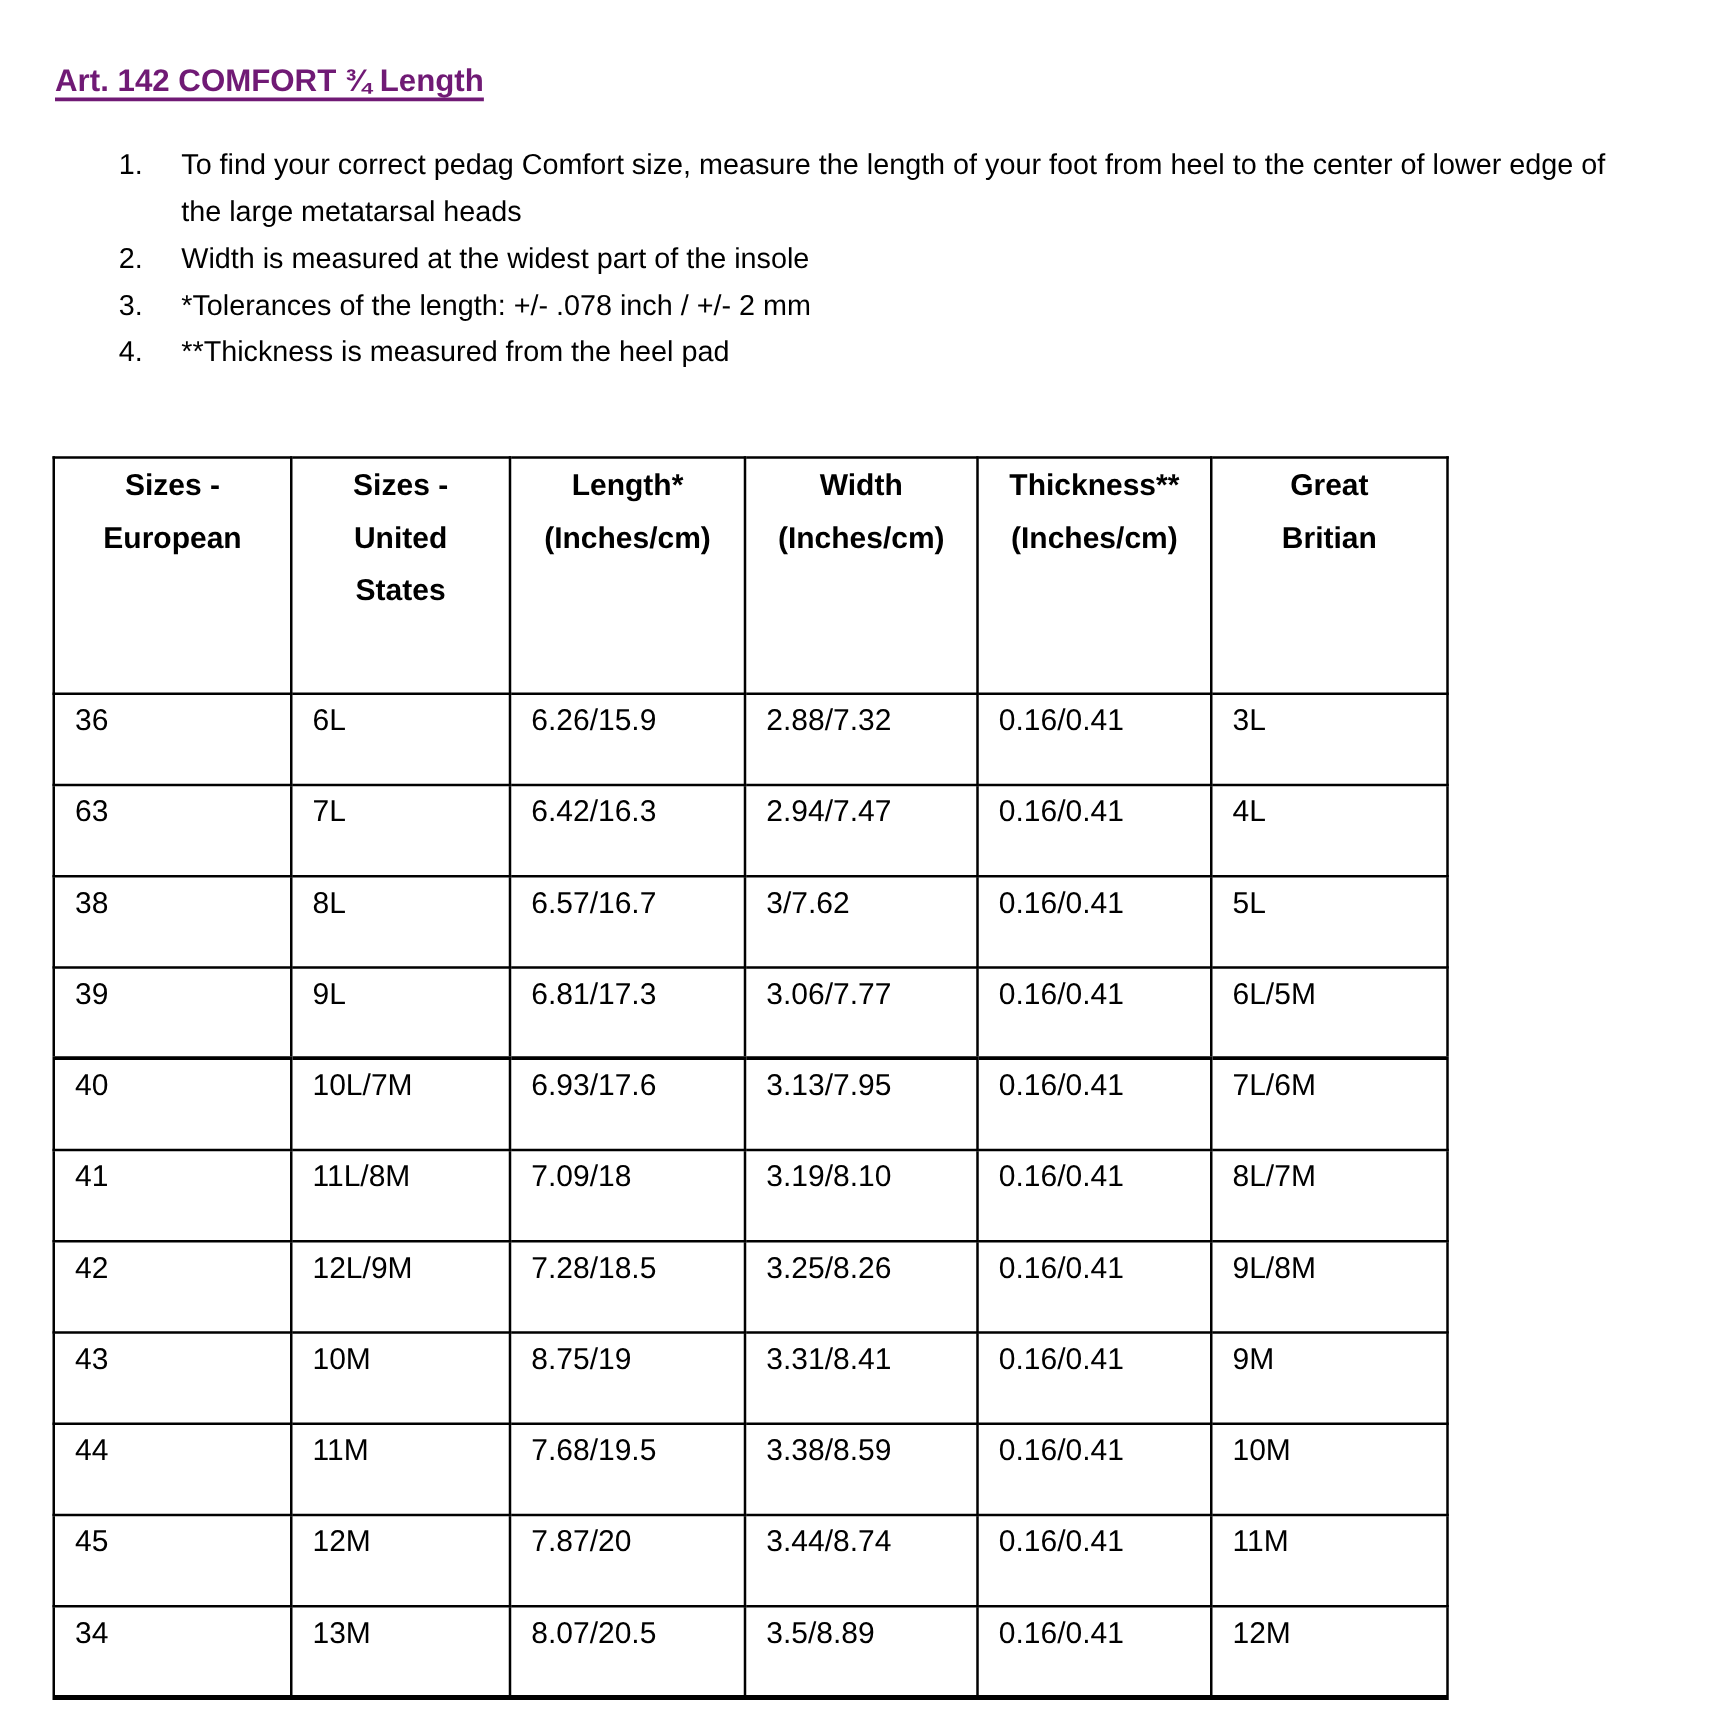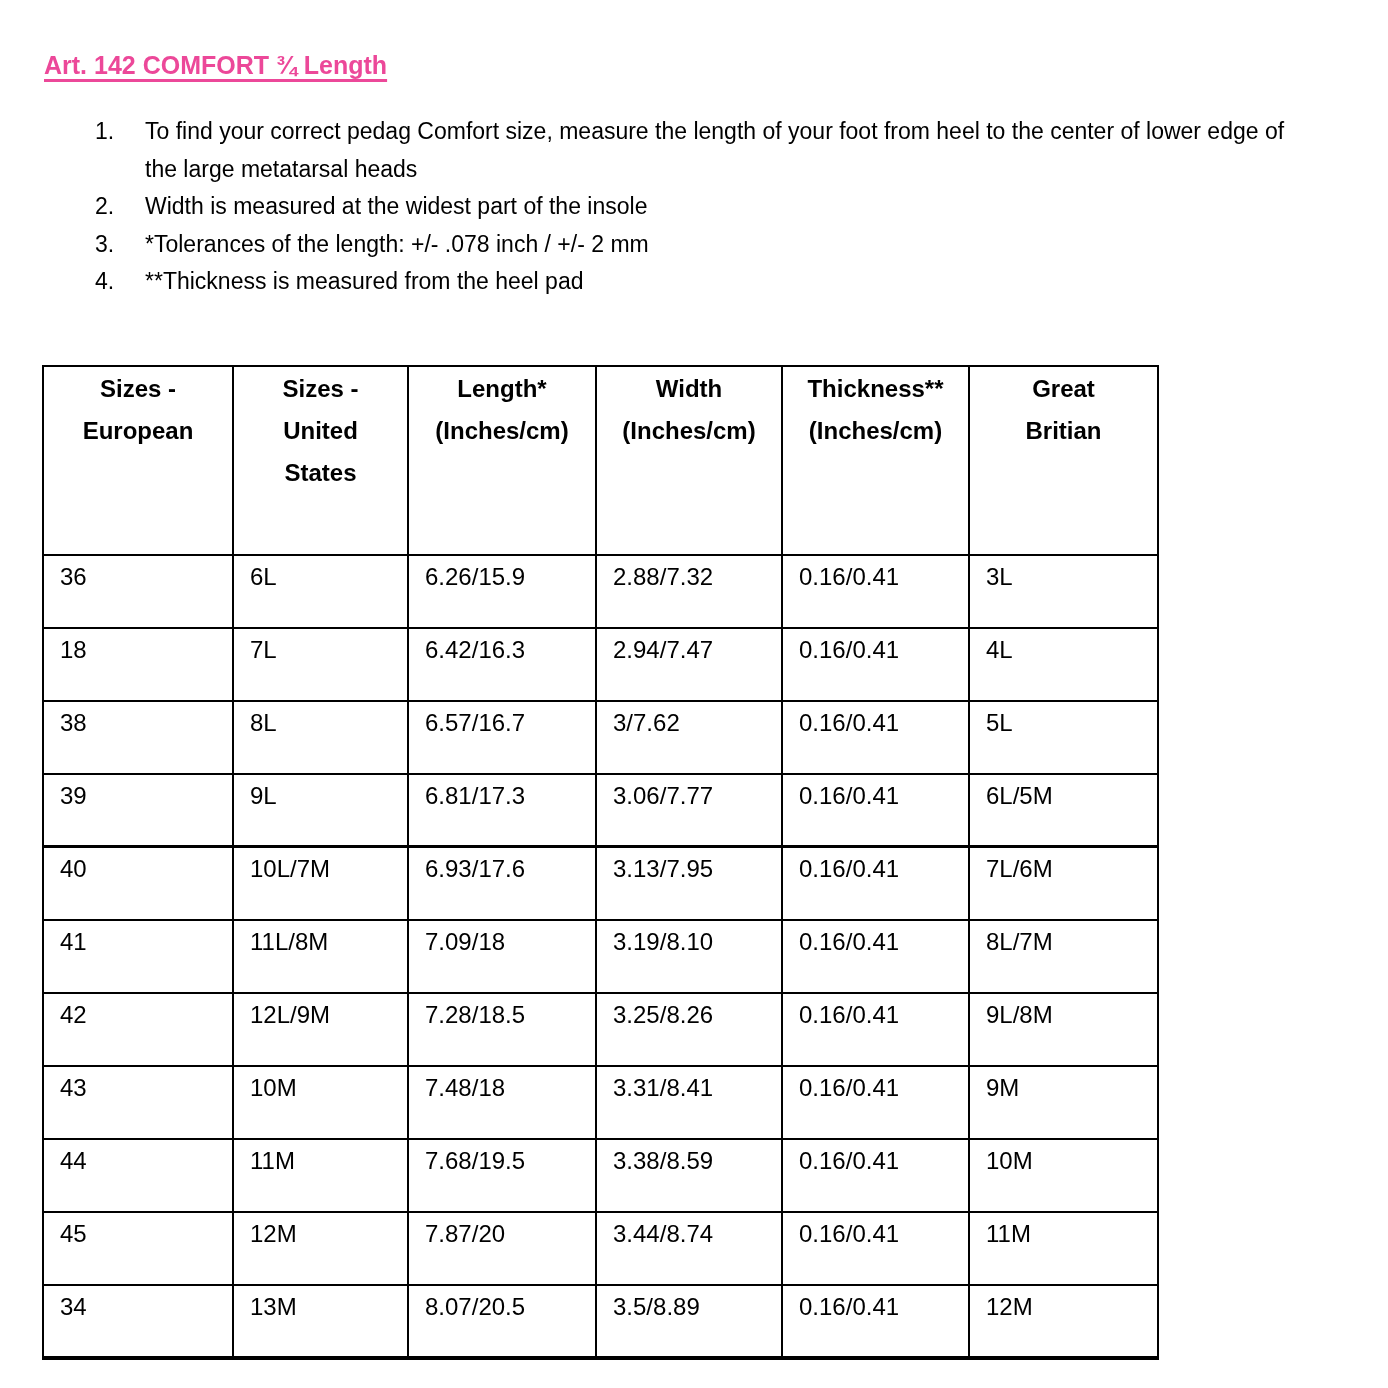--- a/index.html
+++ b/index.html
@@ -91,21 +91,21 @@
   col.c3 { width: 188px; }
   col.c4 { width: 186px; }
   col.c5 { width: 187px; }
   col.c6 { width: 189px; }
 </style>
 </head>
 <body>
 
 <div class="page">
 
-  <div class="doc-title" style="color: #ec4899;">
+  <div class="doc-title" style="color: #701a75;">
     <span>Art. 142 COMFORT ¾ Length</span>
   </div>
 
   <ol class="instructions">
       <li>
         <span class="num">1.</span>
         <span class="txt">To find your correct pedag Comfort size, measure the length of your foot from heel to the center of lower edge of the large metatarsal heads</span>
       </li>
       <li>
         <span class="num">2.</span>
@@ -150,21 +150,21 @@
     <tbody>
         <tr>
           <td>36</td>
           <td>6L</td>
           <td>6.26/15.9</td>
           <td>2.88/7.32</td>
           <td>0.16/0.41</td>
           <td>3L</td>
         </tr>
         <tr>
-          <td>18</td>
+          <td>63</td>
           <td>7L</td>
           <td>6.42/16.3</td>
           <td>2.94/7.47</td>
           <td>0.16/0.41</td>
           <td>4L</td>
         </tr>
         <tr>
           <td>38</td>
           <td>8L</td>
           <td>6.57/16.7</td>
@@ -200,21 +200,21 @@
           <td>42</td>
           <td>12L/9M</td>
           <td>7.28/18.5</td>
           <td>3.25/8.26</td>
           <td>0.16/0.41</td>
           <td>9L/8M</td>
         </tr>
         <tr>
           <td>43</td>
           <td>10M</td>
-          <td>7.48/18</td>
+          <td>8.75/19</td>
           <td>3.31/8.41</td>
           <td>0.16/0.41</td>
           <td>9M</td>
         </tr>
         <tr>
           <td>44</td>
           <td>11M</td>
           <td>7.68/19.5</td>
           <td>3.38/8.59</td>
           <td>0.16/0.41</td>

